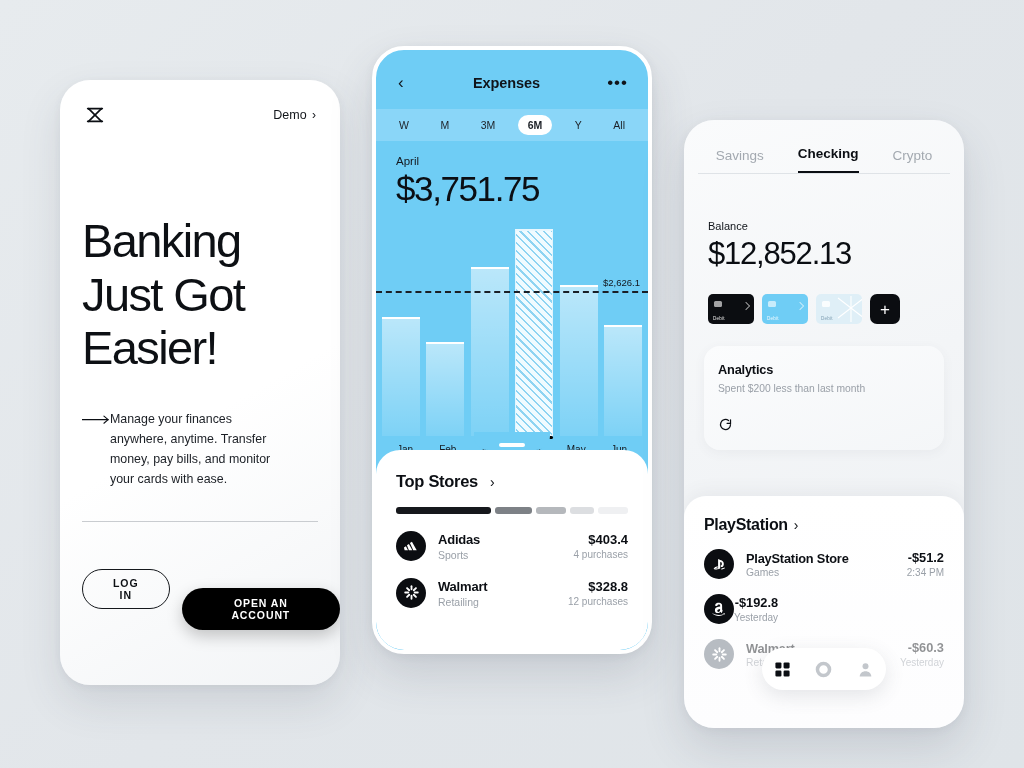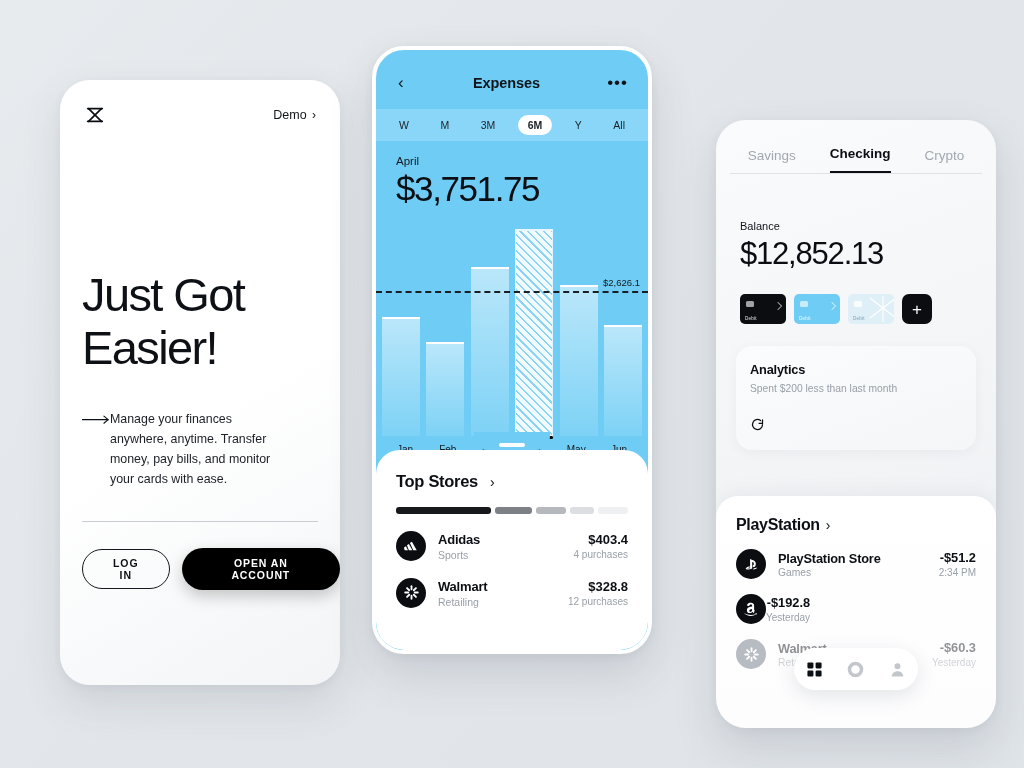--- a/index.html
+++ b/index.html
@@ -43,20 +43,21 @@
   .btn-login {
     border: 1px solid #15181c; border-radius: 24px; background: transparent;
     height: 40px; padding: 0 22px; font-size: 10.5px; letter-spacing: 1px;
     font-weight: 700; color:#0d1014; font-family: inherit; cursor: pointer;
   }
   .btn-open {
     border: none; border-radius: 24px; background:#000; color:#fff;
     height: 42px; padding: 0 22px; font-size: 10.5px; letter-spacing: .9px;
     font-weight: 700; font-family: inherit; cursor: pointer;
     box-shadow: 0 6px 16px rgba(0,0,0,.22);
+    margin-top: 40px;
   }
 
   
   .phone2 {
     position: absolute; left: 372px; top: 46px;
     width: 280px; height: 608px;
     background: #6fcdf5;
     border-radius: 32px;
     box-shadow: 0 20px 44px rgba(60,70,85,.16), 0 2px 10px rgba(60,70,85,.07);
     overflow: hidden;
@@ -145,21 +146,20 @@
   .store-sub { font-size: 10px; color:#9aa0a8; margin-top:2px;}
 
   
   .phone3 {
     position: absolute; left: 684px; top: 120px;
     width: 280px; height: 608px;
     background: linear-gradient(160deg,#fafbfc 0%, #f3f5f7 45%, #eceff2 100%);
     border-radius: 30px;
     box-shadow: 0 20px 44px rgba(60,70,85,.15), 0 2px 10px rgba(60,70,85,.06);
     overflow: hidden;
-    margin-left: 32px;
   }
   .p3-tabs { display:flex; align-items:flex-end; justify-content:center; gap: 34px;
              padding: 26px 0 0 0; position:relative; }
   .p3-tab { font-size: 13.5px; color:#a3a9b0; padding-bottom: 10px; cursor:pointer;}
   .p3-tab.active { color:#0b0e13; font-weight:700; border-bottom: 2.5px solid #0b0e13; }
   .p3-divider { height:1px; background: #dfe3e7; margin: 0 14px; }
   .p3-balance-lbl { font-size: 11px; color:#10141a; margin: 46px 0 0 24px; font-weight:500;}
   .p3-balance { font-size: 31px; color:#0a0d12; margin: 4px 0 0 24px;
                 letter-spacing:-1.2px; }
   .cards-row { display:flex; align-items:center; gap: 8px; margin: 22px 0 0 24px; }
@@ -238,21 +238,21 @@
             <path d="M19 5 L5 19"></path>
         </svg>
       </span>
       <span class="demo">
         <span>Demo</span>
         <span class="chev">›</span>
       </span>
     </div>
 
     <h1 class="p1-head">
-      <br>
+      <span>Banking</span><br>
       <span>Just Got</span><br>
       <span>Easier!</span>
     </h1>
 
     <div class="p1-body">
       <span>
         <svg class="arrow-long" viewBox="0 0 30 10" fill="none" stroke="#0b0e13" stroke-width="1.2" stroke-linecap="round" stroke-linejoin="round">
           <path d="M0 5 H28"></path>
             <path d="M23.5 1.2 L28 5 L23.5 8.8"></path>
         </svg>

